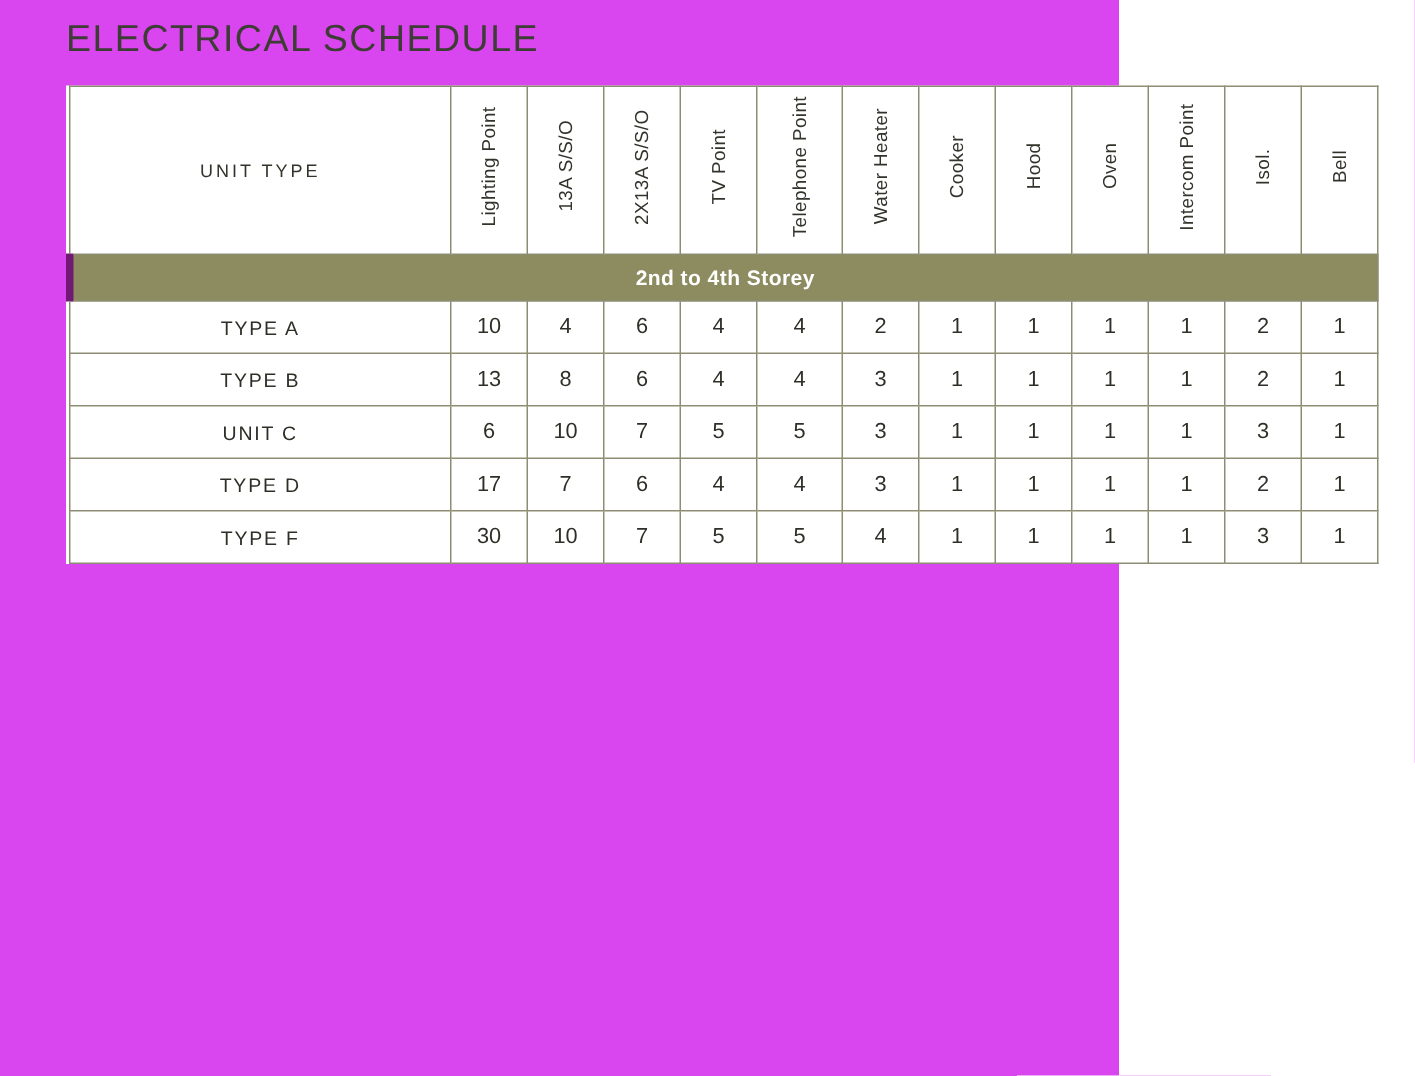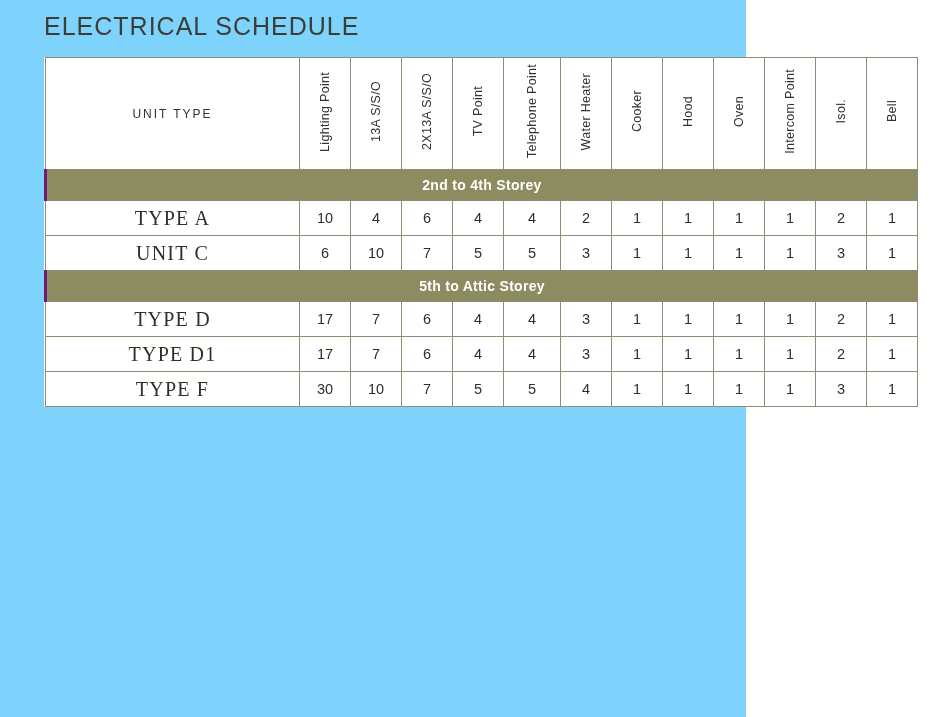--- a/index.html
+++ b/index.html
@@ -13,21 +13,21 @@
     font-family: "Liberation Sans", sans-serif;
     color: #2b2b2b;
     position: relative;
     overflow: hidden;
   }
   .page {
     position: absolute;
     left: 0; top: 0;
     width: 746px;
     height: 717px;
-    background: #7dd3fc;
+    background: #d946ef;
   }
   .title {
     position: absolute;
     left: 44px;
     top: 12px;
     font-size: 25px;
     letter-spacing: 1px;
     color: #3d3d35;
     font-family: "Liberation Sans", sans-serif;
     font-weight: 400;
@@ -75,29 +75,28 @@
   }
   th.w-tel { width: 56px; }
   
   tr.band-row td {
     background: #8c8c60;
     color: #ffffff;
     font-size: 14px;
     font-weight: bold;
     height: 30px;
     letter-spacing: 0.3px;
-    border-left: 3px solid #701a75;
+    border-left: 5px solid #701a75;
     border-right: 1px solid #8d8d74;
   }
   tr.data-row { height: 35px; }
   td.unit-cell {
-    font-size: 20px;
+    font-size: 13px;
     letter-spacing: 1.2px;
     color: #2f2f28;
-    font-family: Liberation Serif, serif;
   }
   td.num {
     font-size: 14.5px;
     color: #2f2f28;
   }
 </style>
 </head>
 <body>
 
 <div class="page">
@@ -139,72 +138,69 @@
           <td class="num">2</td>
           <td class="num">1</td>
           <td class="num">1</td>
           <td class="num">1</td>
           <td class="num">1</td>
           <td class="num">2</td>
           <td class="num">1</td>
         </tr>
 
 
+        <tr class="data-row">
+          <td class="unit-cell">TYPE B</td>
+          <td class="num">13</td>
+          <td class="num">8</td>
+          <td class="num">6</td>
+          <td class="num">4</td>
+          <td class="num">4</td>
+          <td class="num">3</td>
+          <td class="num">1</td>
+          <td class="num">1</td>
+          <td class="num">1</td>
+          <td class="num">1</td>
+          <td class="num">2</td>
+          <td class="num">1</td>
+        </tr>
 
         <tr class="data-row">
           <td class="unit-cell">UNIT C</td>
           <td class="num">6</td>
           <td class="num">10</td>
           <td class="num">7</td>
           <td class="num">5</td>
           <td class="num">5</td>
           <td class="num">3</td>
           <td class="num">1</td>
           <td class="num">1</td>
           <td class="num">1</td>
           <td class="num">1</td>
           <td class="num">3</td>
           <td class="num">1</td>
         </tr>
 
-        <tr class="band-row">
-          <td colspan="13">5th to Attic Storey</td>
-        </tr>
 
         <tr class="data-row">
           <td class="unit-cell">TYPE D</td>
           <td class="num">17</td>
           <td class="num">7</td>
           <td class="num">6</td>
           <td class="num">4</td>
           <td class="num">4</td>
           <td class="num">3</td>
           <td class="num">1</td>
           <td class="num">1</td>
           <td class="num">1</td>
           <td class="num">1</td>
           <td class="num">2</td>
           <td class="num">1</td>
         </tr>
 
-        <tr class="data-row">
-          <td class="unit-cell">TYPE D1</td>
-          <td class="num">17</td>
-          <td class="num">7</td>
-          <td class="num">6</td>
-          <td class="num">4</td>
-          <td class="num">4</td>
-          <td class="num">3</td>
-          <td class="num">1</td>
-          <td class="num">1</td>
-          <td class="num">1</td>
-          <td class="num">1</td>
-          <td class="num">2</td>
-          <td class="num">1</td>
-        </tr>
 
 
         <tr class="data-row">
           <td class="unit-cell">TYPE F</td>
           <td class="num">30</td>
           <td class="num">10</td>
           <td class="num">7</td>
           <td class="num">5</td>
           <td class="num">5</td>
           <td class="num">4</td>

